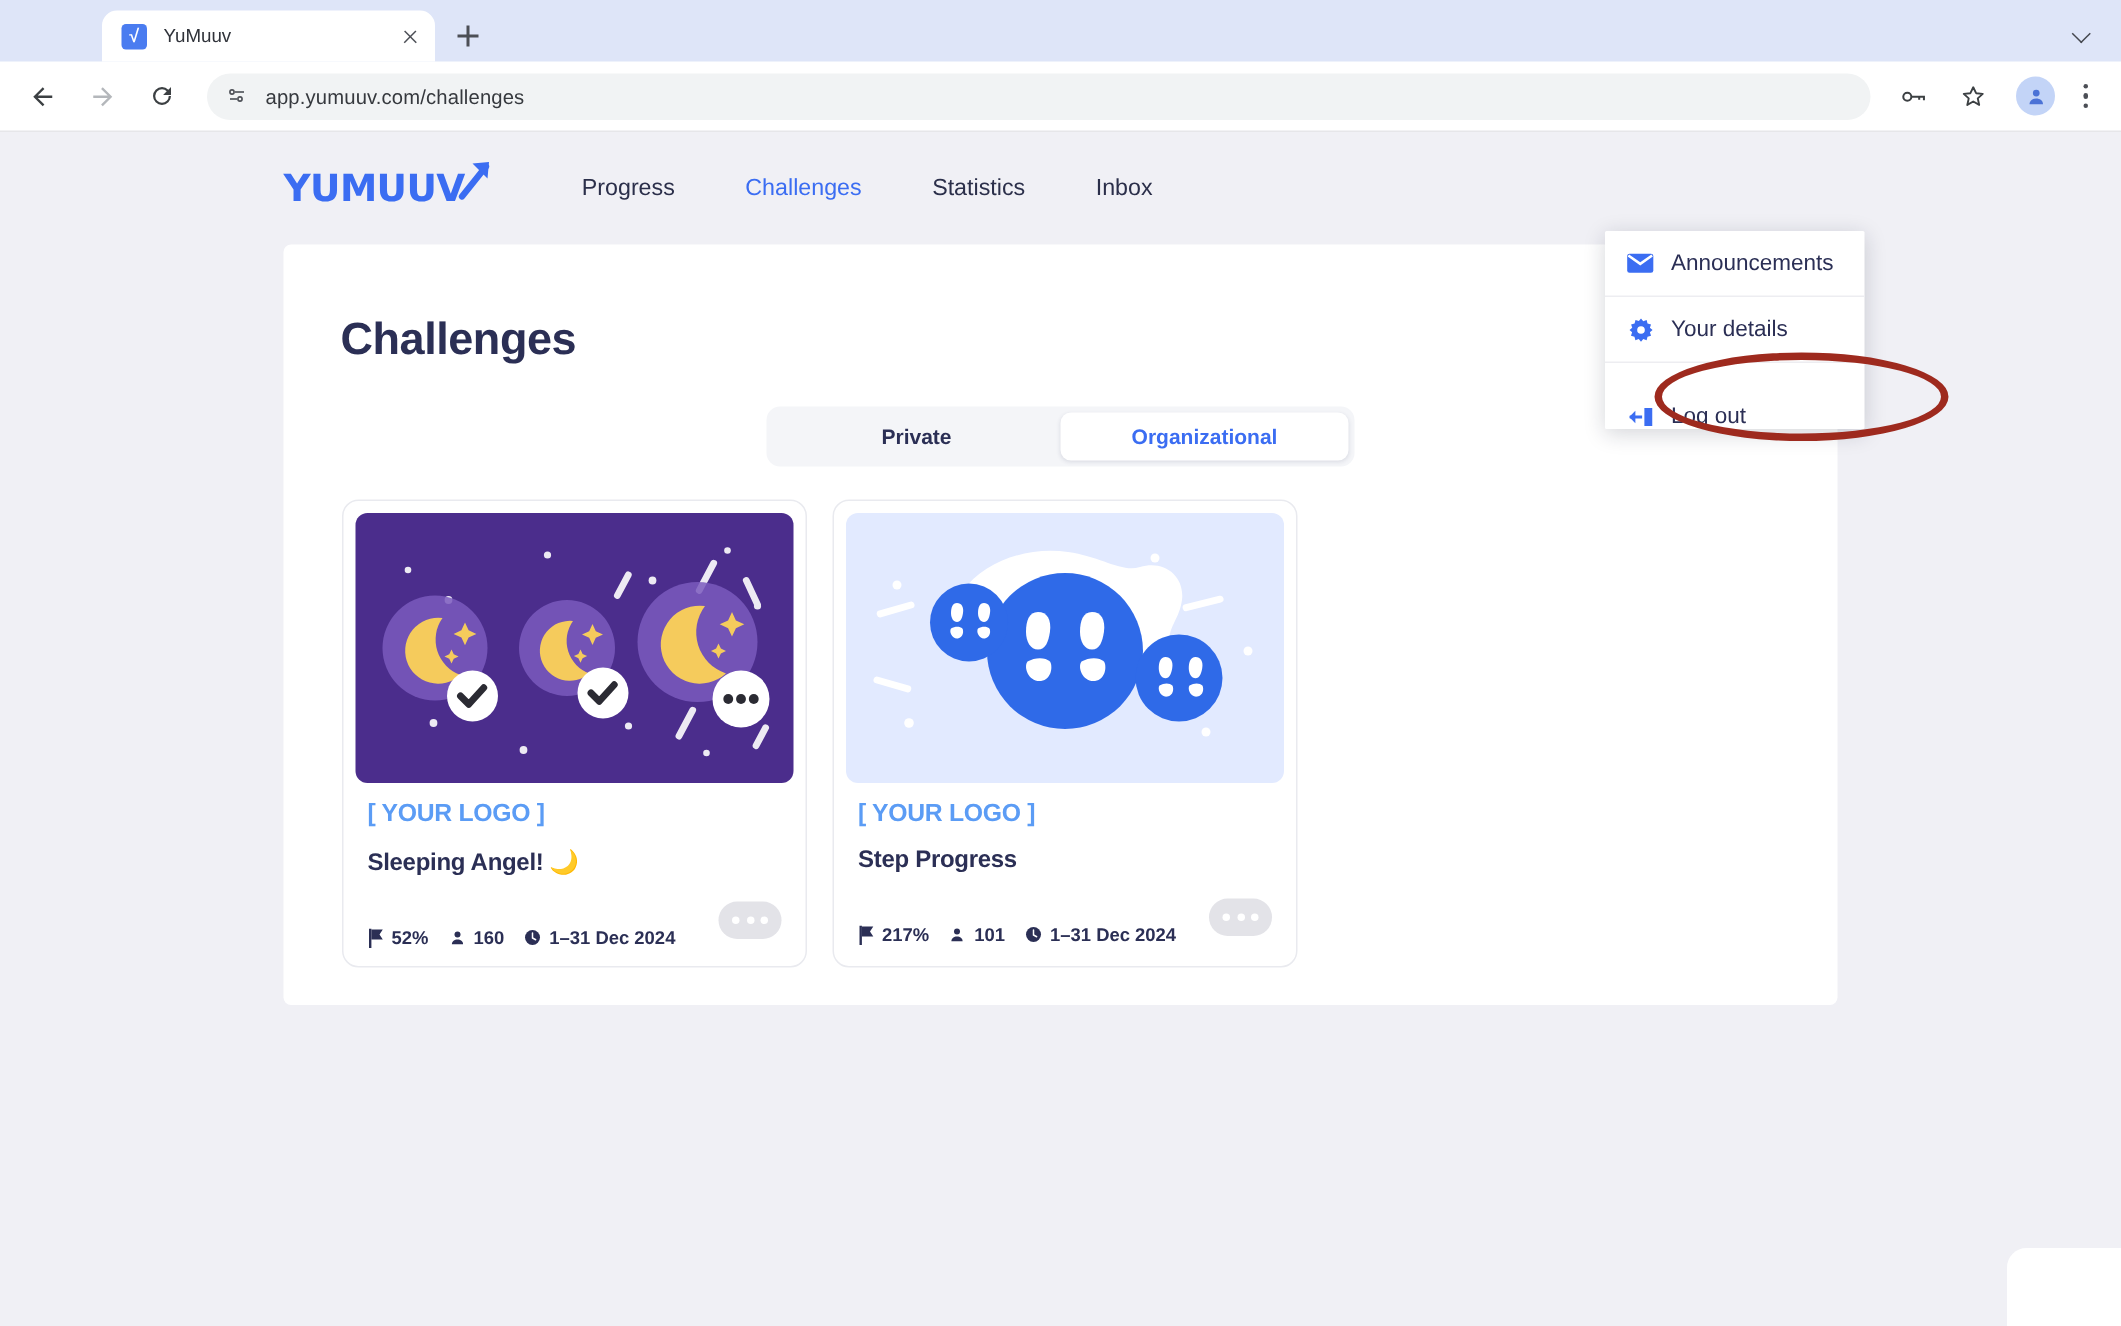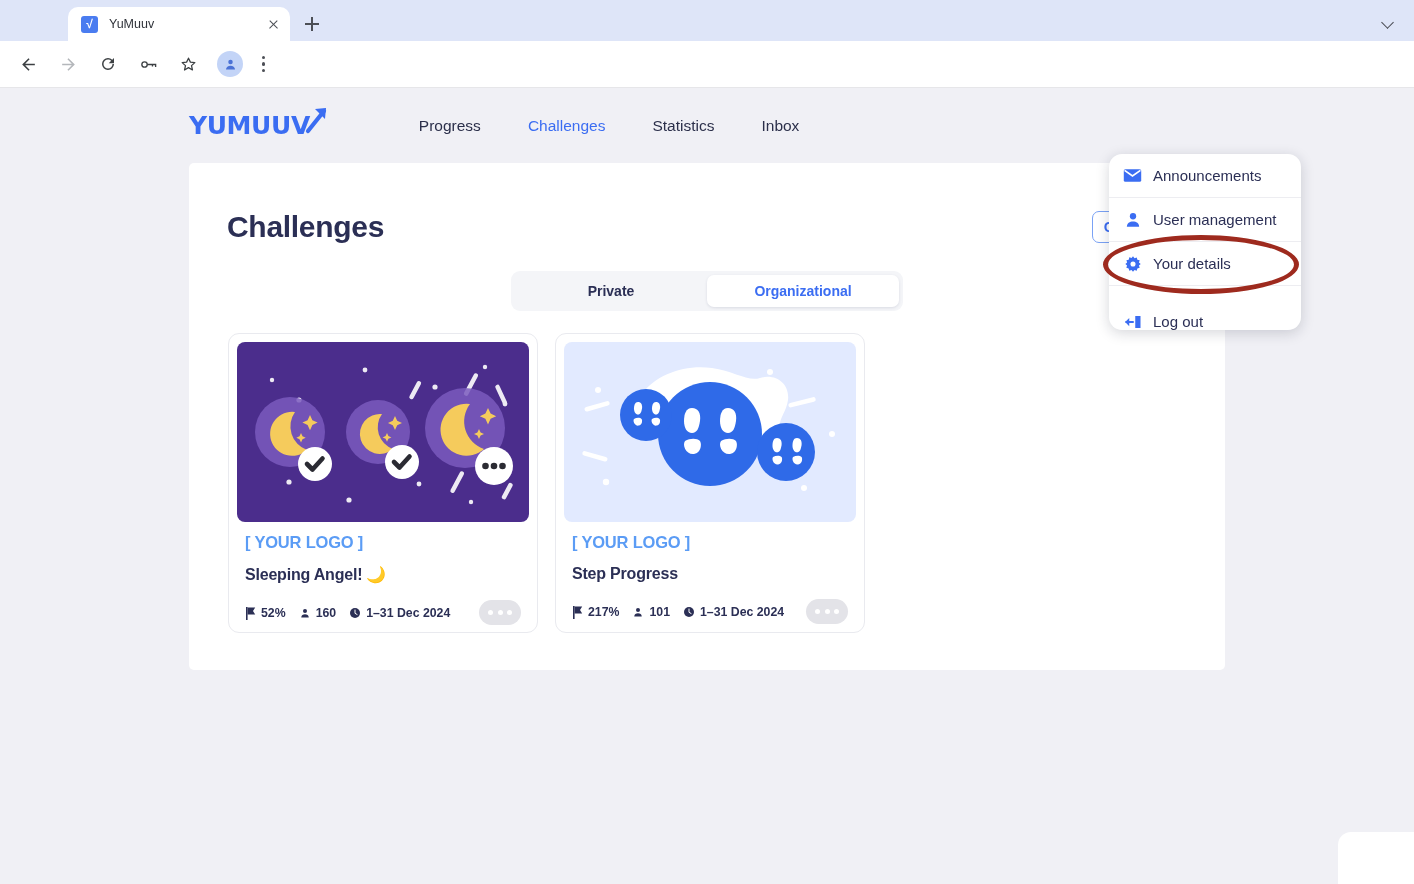--- a/index.html
+++ b/index.html
@@ -101,21 +101,21 @@
     height: 75px; display: flex; align-items: center; padding-left: 189px;
     position: relative;
   }
   .logo {
     font-size: 25px; font-weight: 800; color: #3b6df2; letter-spacing: -0.4px;
     position: relative; font-family: "DejaVu Sans", sans-serif;
   }
   .logo-arrow {
     position: absolute; right: -20px; top: -7px; width: 26px; height: 30px;
   }
-  .navlinks { display: flex; align-items: center; margin-left: 109px; justify-content: flex-end; }
+  .navlinks { display: flex; align-items: center; margin-left: 78px; justify-content: flex-end; }
   .navlink {
     font-size: 15.5px; color: #2b2f4a; margin-right: 47px; cursor: pointer;
     white-space: nowrap;
   }
   .navlink.active { color: #3b6df2; }
   .avatar-btn {
     position: absolute; left: 1186px; top: 105px; width: 40px; height: 40px;
     border-radius: 50%; border: 1.4px solid #9fc0f5; background: #fff;
     display: flex; align-items: center; justify-content: center; cursor: pointer;
     z-index: 5;
@@ -169,37 +169,37 @@
   .card-name {
     font-size: 16px; font-weight: 700; color: #2b2f55; margin-top: 13px;
     letter-spacing: -0.2px;
   }
   .card-meta {
     display: flex; align-items: center; margin-top: 22px; padding-bottom: 12px;
     position: relative;
   }
   .meta {
     display: flex; align-items: center; font-size: 12.3px; font-weight: 700;
-    color: #2b2f55; margin-right: 13px; white-space: nowrap;
+    color: #2b2f55; margin-right: 13px; white-space: nowrap; margin-top: 11px;
   }
   .meta svg { margin-right: 5px; flex: 0 0 auto; }
   .more-btn {
     position: absolute; right: 0; top: -6px; width: 42px; height: 25px;
     border-radius: 13px; background: #e3e3e8; display: flex; align-items: center;
     justify-content: center; cursor: pointer;
   }
   .more-btn i {
     width: 5px; height: 5px; border-radius: 50%; background: #ffffff; margin: 0 2.2px;
     display: block;
   }
 
   
   .menu {
-    position: absolute; left: 1109px; top: 66px; width: 192px;
-    background: #ffffff; border-radius: 13px;
+    position: absolute; left: 1070px; top: 66px; width: 173px;
+    background: #ffffff; border-radius: 1px;
     box-shadow: 0 3px 14px rgba(20,25,50,.18); z-index: 20; overflow: hidden;
   }
   .menu-item {
     height: 44px; display: flex; align-items: center; padding: 0 14px;
     cursor: pointer; border-bottom: 1px solid #ededf1;
   }
   .menu-item:last-child { border-bottom: none; align-items: flex-end; }
   .menu-item span {
     font-size: 15px; color: #2b2f55; margin-left: 11px; white-space: nowrap;
   }
@@ -240,20 +240,29 @@
     </div>
     <div class="tb-btn">
       <svg width="19" height="19" viewBox="0 0 24 24">
           <path d="M4 11h12.2l-5.6-5.6L12 4l8 8-8 8-1.4-1.4 5.6-5.6H4z" fill="#b4b7bb"></path>
         </svg>
     </div>
     <div class="tb-btn">
       <svg width="18" height="18" viewBox="0 0 24 24">
           <path d="M17.65 6.35A7.95 7.95 0 0012 4a8 8 0 108 8h-2a6 6 0 11-6-6c1.66 0 3.14.69 4.22 1.78L13 11h7V4z" fill="#3c4043"></path>
         </svg>
+    </div>
+    <div class="omnibox">
+      <svg width="16" height="16" viewBox="0 0 24 24">
+        <circle cx="7" cy="8" r="2.1" fill="none" stroke="#4c4f56" stroke-width="1.6"></circle>
+        <line x1="10" y1="8" x2="19" y2="8" stroke="#4c4f56" stroke-width="1.6"></line>
+        <circle cx="15" cy="15" r="2.1" fill="none" stroke="#4c4f56" stroke-width="1.6"></circle>
+        <line x1="5" y1="15" x2="12" y2="15" stroke="#4c4f56" stroke-width="1.6"></line>
+      </svg>
+      <div class="omni-url">app.yumuuv.com/challenges</div>
     </div>
     <div class="tb-right">
       <div class="tb-btn">
         <svg width="19" height="19" viewBox="0 0 24 24">
           <circle cx="7" cy="12" r="3.4" fill="none" stroke="#3c4043" stroke-width="1.7"></circle>
           <path d="M10.4 12H21v3M17 12v2.6" fill="none" stroke="#3c4043" stroke-width="1.7"></path>
         </svg>
       </div>
       <div class="tb-btn">
         <svg width="19" height="19" viewBox="0 0 24 24">
@@ -487,29 +496,20 @@
           <svg width="19" height="15" viewBox="0 0 24 18">
               <rect x="1" y="1" width="22" height="16" rx="2" fill="#3b6df2"></rect>
               <path d="M2 2.5l10 7 10-7" stroke="#ffffff" stroke-width="2.2" fill="none"></path>
             </svg>
         </div>
         <span>Announcements</span>
       </div>
       <div class="menu-item">
         <div class="menu-icon">
           <svg width="18" height="18" viewBox="0 0 24 24">
-              <circle cx="12" cy="7" r="4.2" fill="#3b6df2"></circle>
-              <path d="M3.8 21c0-4.6 3.8-7 8.2-7s8.2 2.4 8.2 7z" fill="#3b6df2"></path>
-            </svg>
-        </div>
-        <span>User management</span>
-      </div>
-      <div class="menu-item">
-        <div class="menu-icon">
-          <svg width="18" height="18" viewBox="0 0 24 24">
             <path d="M12 1.8l2 2.4 3-1 .8 3.1 3.1.8-1 3 2.4 2-2.4 2 1 3-3.1.8-.8 3.1-3-1-2 2.4-2-2.4-3 1-.8-3.1-3.1-.8 1-3L1.8 12l2.4-2-1-3 3.1-.8.8-3.1 3 1z" fill="#3b6df2"></path>
             <circle cx="12" cy="12" r="3.4" fill="#ffffff"></circle>
           </svg>
         </div>
         <span>Your details</span>
       </div>
       <div class="menu-item">
         <div class="menu-icon">
           <svg width="18" height="16" viewBox="0 0 24 20">
             <path d="M15 2h7v16h-7z" fill="#3b6df2"></path>

